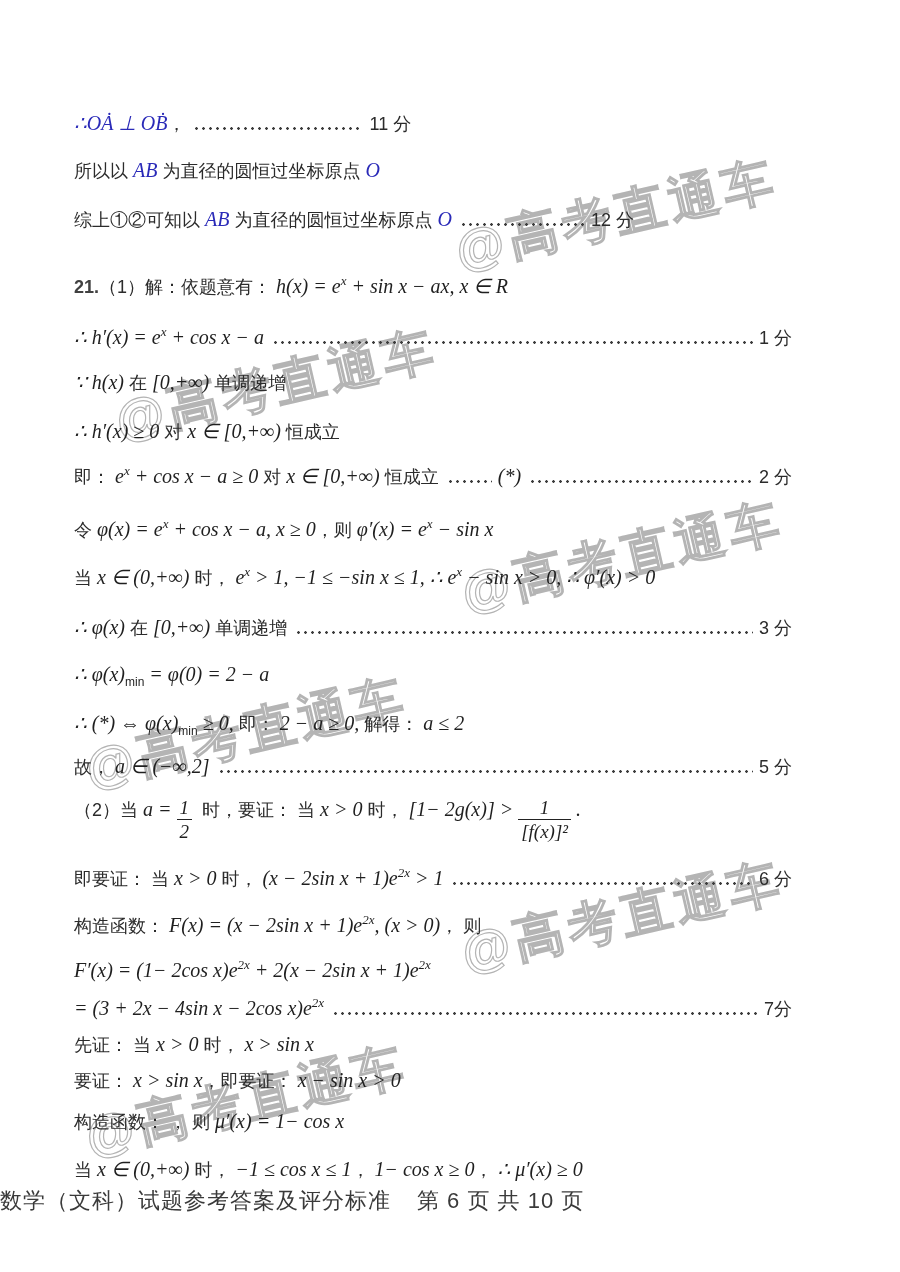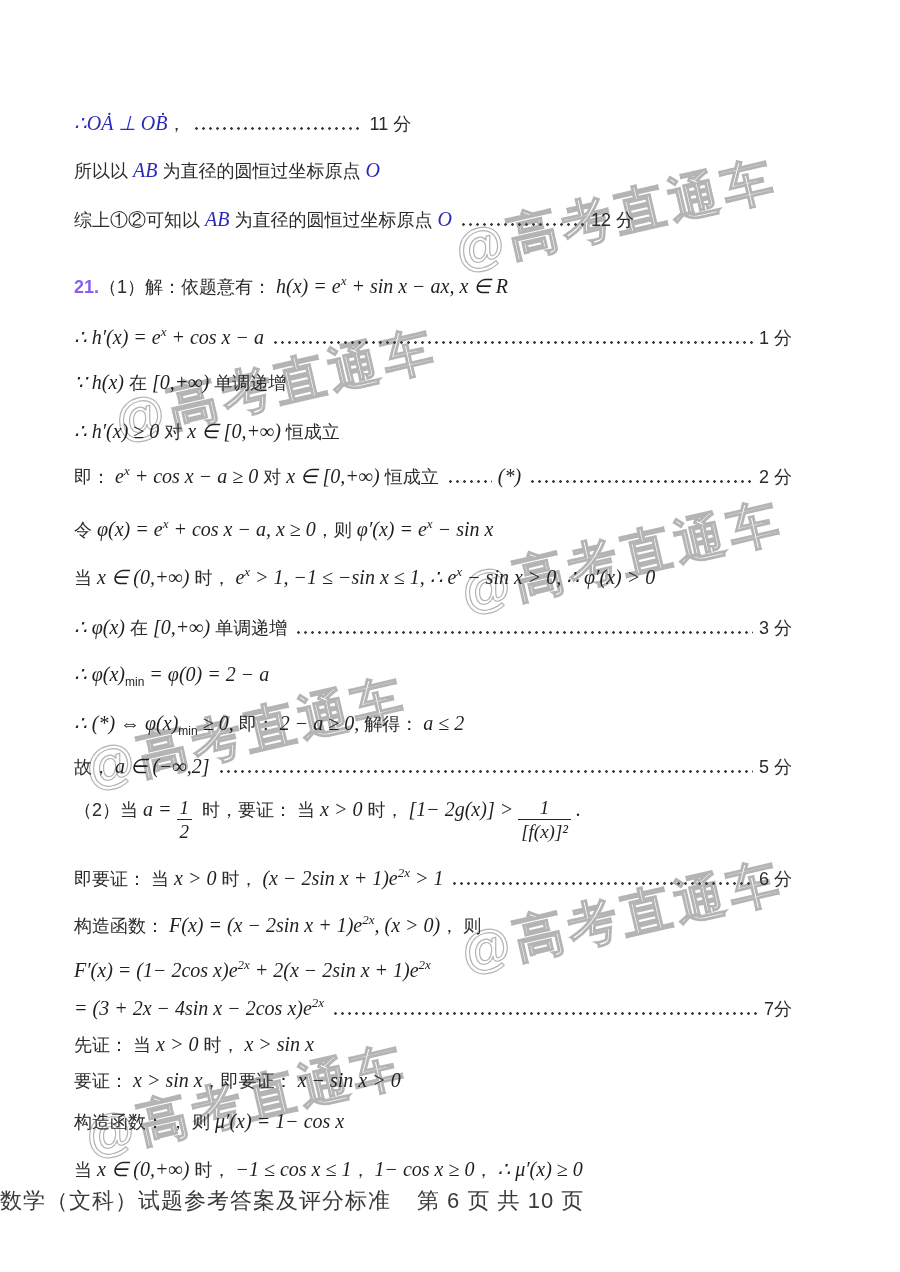--- a/index.html
+++ b/index.html
@@ -36,21 +36,21 @@
   .line:nth-child(16){margin-bottom:18px}
   .line:nth-child(17){margin-bottom:16px}
   .line:nth-child(18){margin-bottom:9px}
   .line:nth-child(19){margin-bottom:7px}
   .line:nth-child(20){margin-bottom:9px}
   .line:nth-child(21){margin-bottom:14px}
   .line:nth-child(22){margin-bottom:21px}
 
   
   .cn{font-size:18px;color:#2b2b2b;}
-  .cnb{font-size:18px;font-weight:bold;color:#8b5cf6;text-align:center;}
+  .cnb{font-size:18px;font-weight:bold;color:#404040;text-align:center;}
   .m{font-family:Liberation Serif, serif;font-style:italic;font-size:20px;color:#1f1f1f;}
   .sup{font-family:"Liberation Serif",serif;font-style:italic;font-size:13px;
        position:relative;top:-8px;color:#1f1f1f;}
   .sub{font-family:Liberation Sans, sans-serif;font-size:12px;
        position:relative;top:5px;color:#1f1f1f;}
   .blue{color:#2a2ab8 !important;}
   .dots{
     flex:1 1 auto;height:3px;margin:0 6px 1px 8px;align-self:baseline;
     background:radial-gradient(circle,#3c3c3c 1.2px,transparent 1.5px) left center/7px 3px repeat-x;
   }

